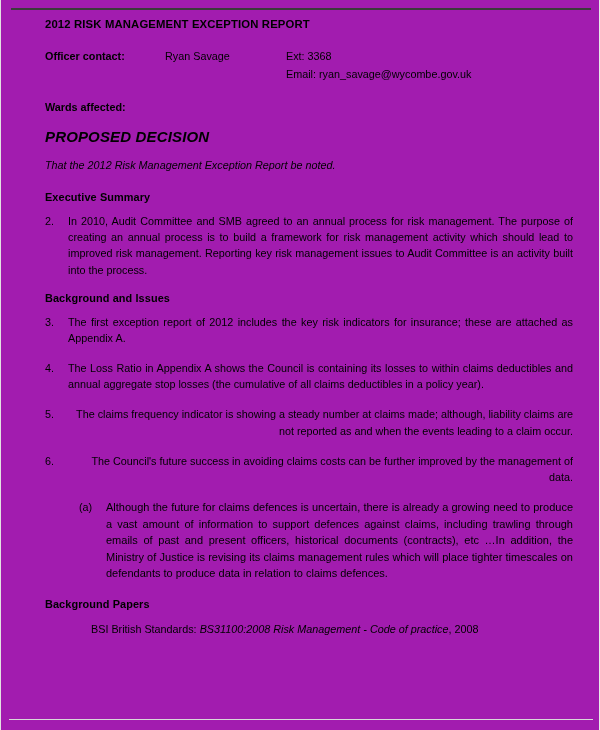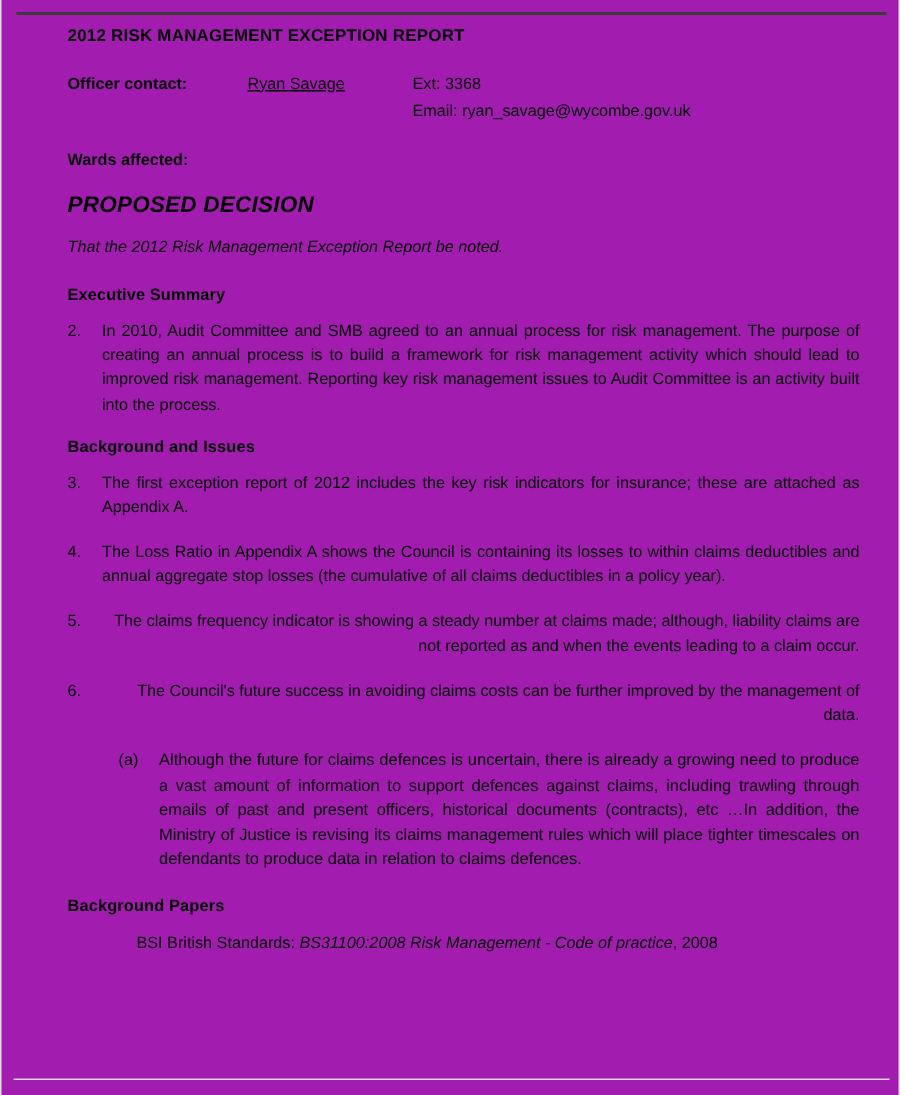--- a/index.html
+++ b/index.html
@@ -67,26 +67,26 @@
     font-weight: bold;
     width: 120px;
     flex: 0 0 120px;
     line-height: 1.55;
   }
   .contact-value {
     font-size: 10.8px;
     width: 110px;
     flex: 0 0 110px;
     line-height: 1.55;
-    text-decoration: underline;
   }
   .contact-extra {
     font-size: 10.8px;
     line-height: 1.55;
     flex: 1 1 auto;
+    margin-left: 11px;
   }
   .spacer-md { height: 14px; }
   .spacer-sm { height: 10px; }
 
   .heading-italic {
     font-size: 15px;
     font-weight: bold;
     font-style: italic;
     letter-spacing: 0.15px;
     margin: 0 0 12px 0;

